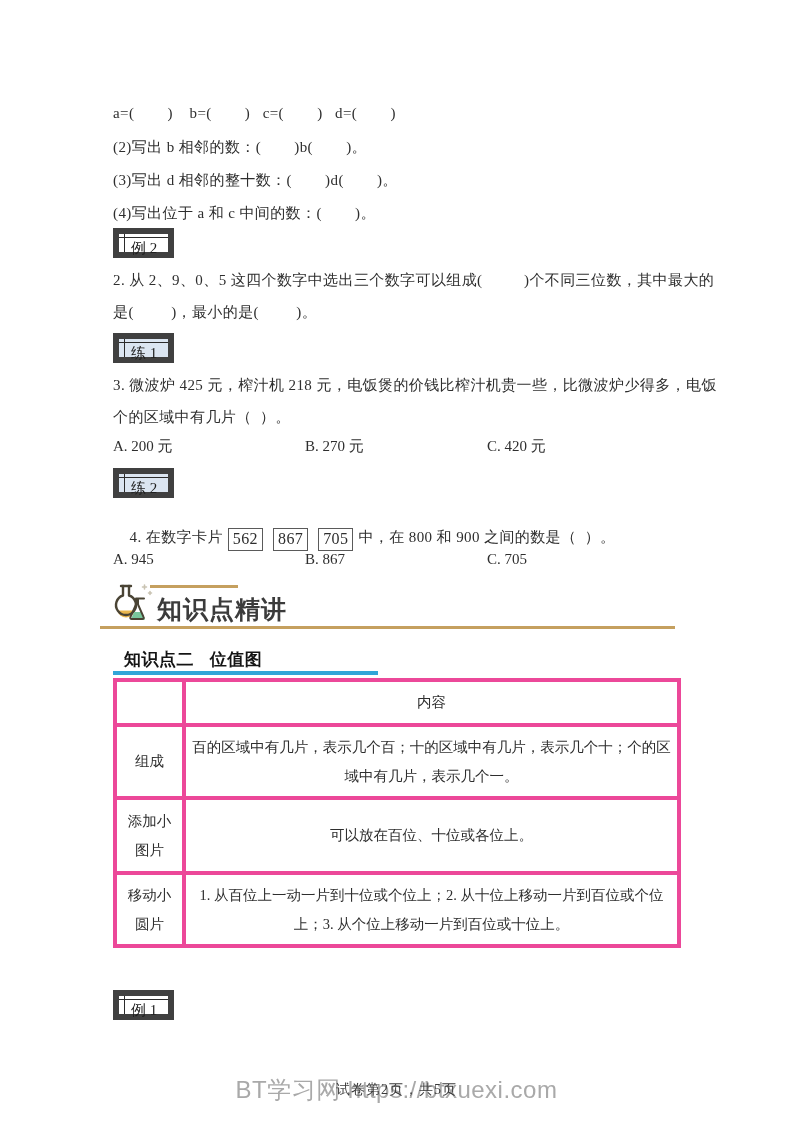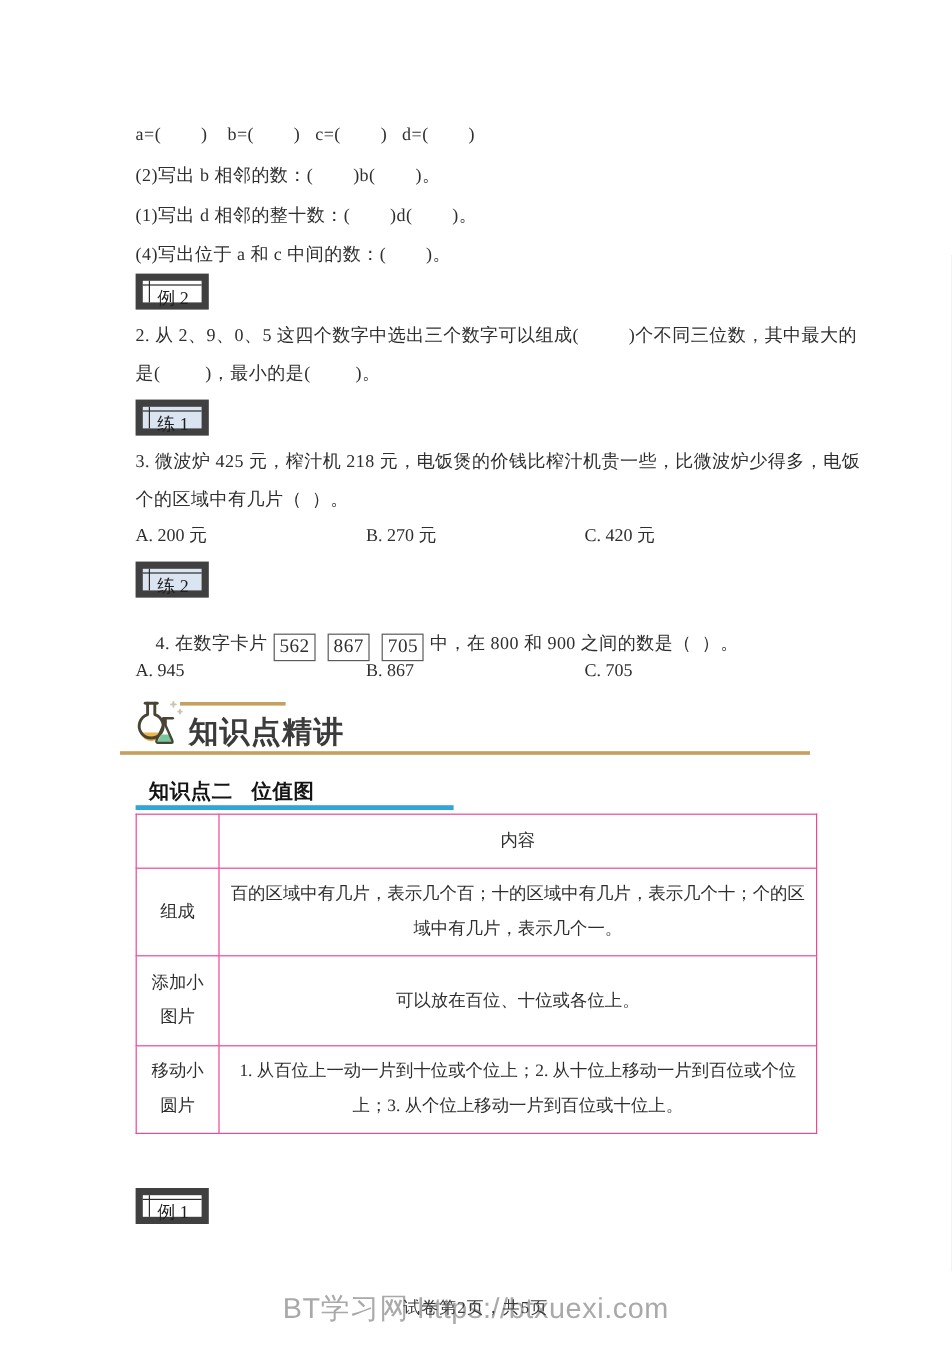--- a/index.html
+++ b/index.html
@@ -53,21 +53,21 @@
     font-weight:bold; font-size:17px; color:#141414; letter-spacing:0.5px;
     white-space:pre;
   }
   .blue-line { background:#31a5d8; height:3.5px; }
   
   table.kp-table {
     position:absolute; left:113px; top:678px; width:568px;
     border-collapse:collapse; table-layout:fixed;
   }
   table.kp-table td {
-    border:1px solid #ec4899; font-size:14.5px; color:#2e2e2e;
+    border:4px solid #ec4899; font-size:14.5px; color:#2e2e2e;
     text-align:center; vertical-align:middle; line-height:29px;
     padding:0 6px; box-sizing:border-box;
   }
   td.c1 { width:69px; padding:0 10px; }
   tr.tr-head td { height:45px; }
   tr.tr-r1 td { height:73px; }
   tr.tr-r2 td { height:75px; }
   tr.tr-r3 td { height:73px; }
   tr.tr-note td { height:33px; line-height:20px; }
   
@@ -81,21 +81,21 @@
     font-size:14px; color:#3a3a3a; letter-spacing:1px;
   }
 </style>
 </head>
 <body>
 
 <div class="page">
 
   <div class="abs q-line" style="left:113px; top:103px;">a=(        )    b=(        )   c=(        )   d=(        )</div>
   <div class="abs q-line" style="left:113px; top:137px;">(2)写出 b 相邻的数：(        )b(        )。</div>
-  <div class="abs q-line" style="left:113px; top:170px;">(1)写出 d 相邻的整十数：(        )d(        )。</div>
+  <div class="abs q-line" style="left:113px; top:170px;">(3)写出 d 相邻的整十数：(        )d(        )。</div>
   <div class="abs q-line" style="left:113px; top:203px;">(4)写出位于 a 和 c 中间的数：(        )。</div>
 
   <div class="tab" style="left:113px; top:228px;">
     <span class="tab-label">例 2</span>
   </div>
 
   <div class="abs q-line" style="left:113px; top:270px;">2. 从 2、9、0、5 这四个数字中选出三个数字可以组成(          )个不同三位数，其中最大的</div>
   <div class="abs q-line" style="left:113px; top:302px;">是(         )，最小的是(         )。</div>
 
   <div class="tab blue" style="left:113px; top:333px;">

